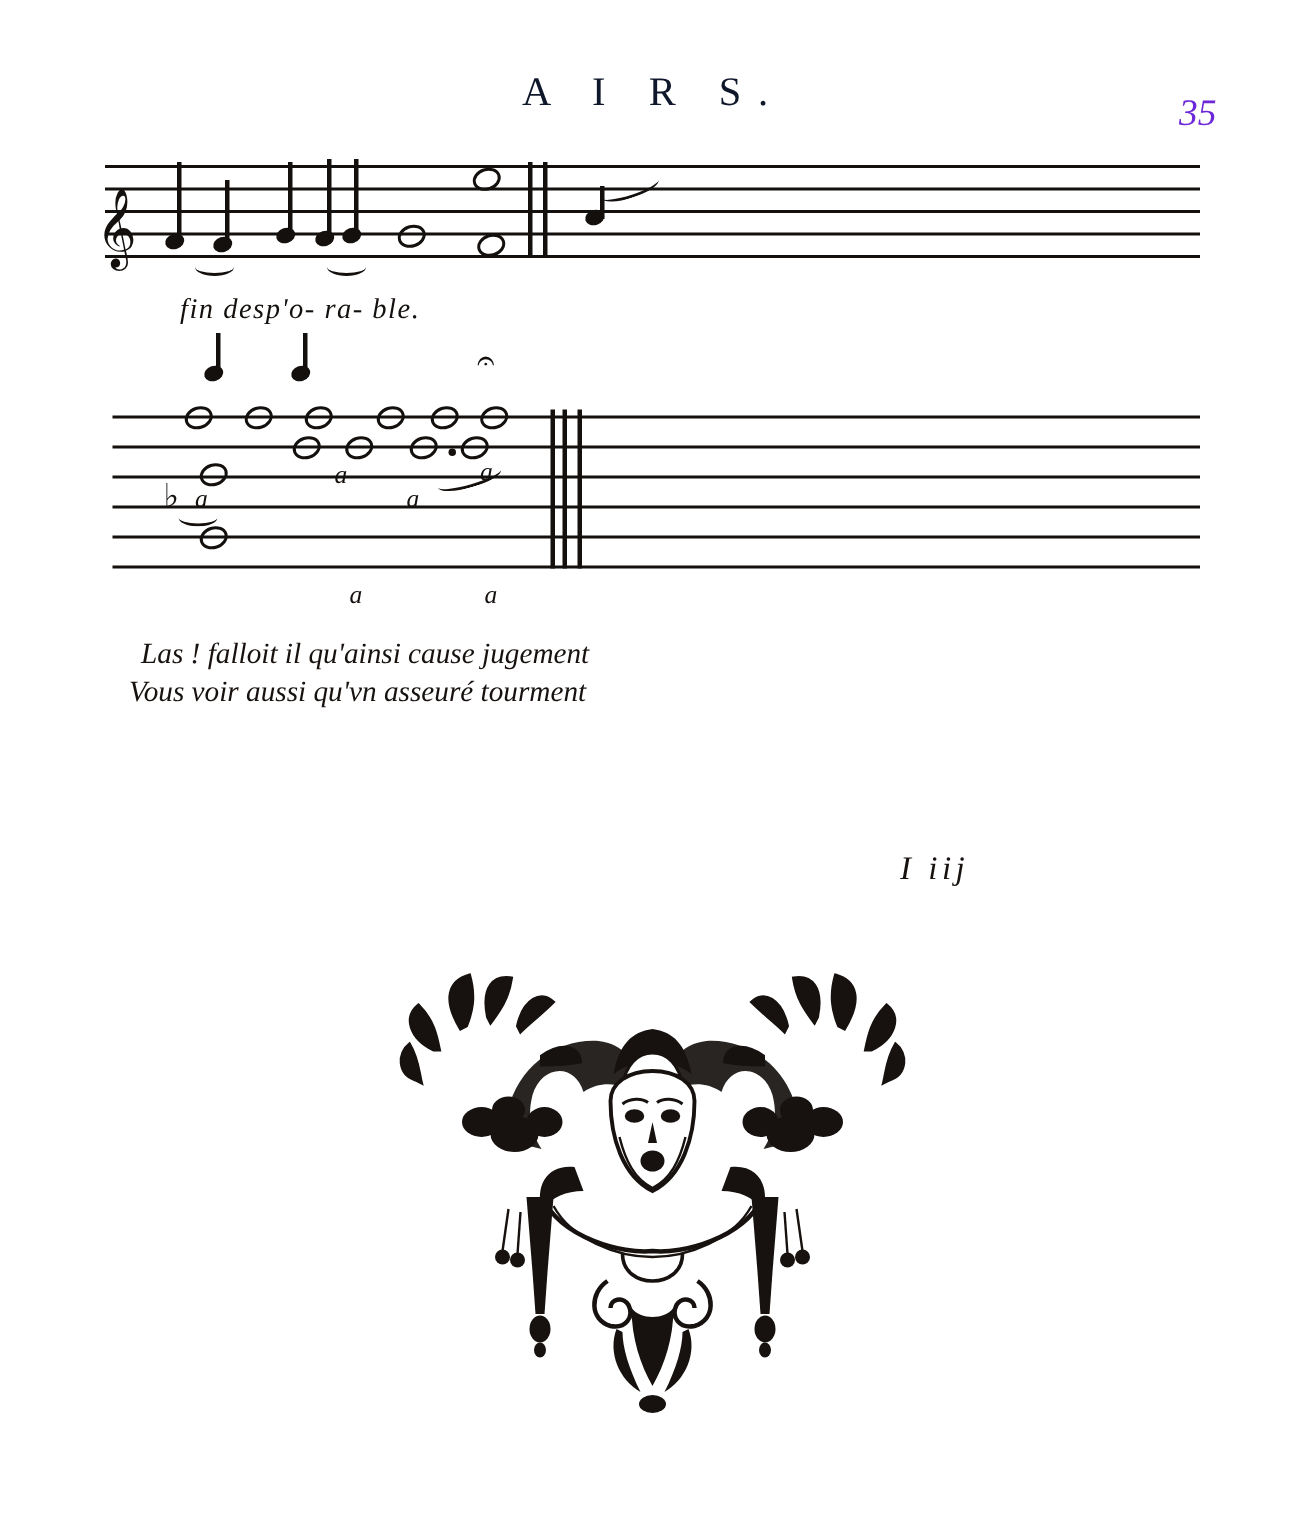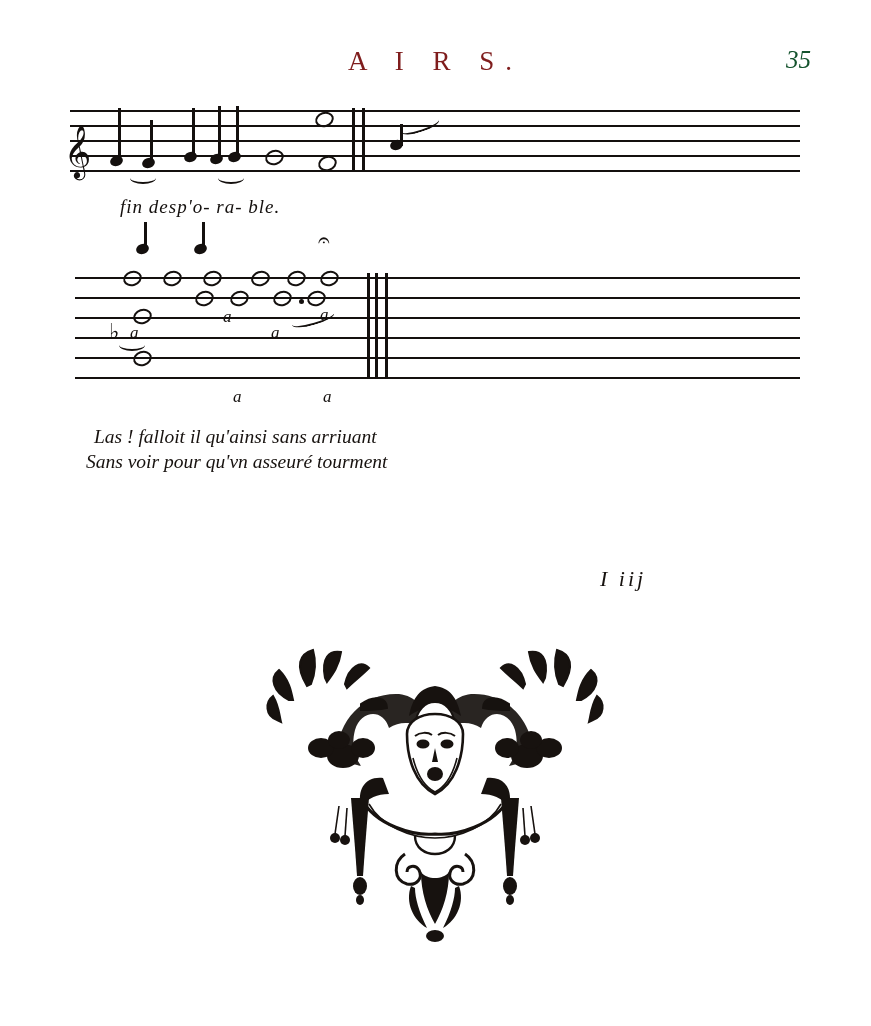--- a/index.html
+++ b/index.html
@@ -24,30 +24,30 @@
   
   .header-title {
     position: absolute;
     top: 46px;
     left: 0;
     width: 871px;
     text-align: center;
     font-size: 27px;
     letter-spacing: 11px;
     font-family: "Liberation Serif", serif;
-    color: #7f1d1d;
+    color: #0f172a;
   }
   .page-number {
     position: absolute;
-    top: 46px;
+    top: 62px;
     right: 60px;
     font-size: 25px;
     font-style: italic;
     font-family: "Liberation Serif", serif;
-    color: #14532d;
+    color: #6d28d9;
   }
 
   
   .stave {
     position: absolute;
   }
   .stave .line {
     position: absolute;
     left: 0;
     width: 100%;
@@ -288,22 +288,22 @@
     <div class="tab-letter" style="left:158px; top:110px;">a</div>
     <div class="tab-letter" style="left:248px; top:110px;">a</div>
 
     <div class="barline" style="left:292px; top:-4px; height:106px;"></div>
     <div class="barline" style="left:300px; top:-4px; height:106px;"></div>
     <div class="barline" style="left:310px; top:-4px; height:106px;"></div>
   </div>
 
   <div class="verses">
     <div class="verse-col" id="verse-col-left">
-      <span class="verse-line indent">Las ! falloit il qu'ainsi sans arriuant</span>
-      <span class="verse-line">Sans voir pour qu'vn asseuré tourment</span>
+      <span class="verse-line indent">Las ! falloit il qu'ainsi cause jugement</span>
+      <span class="verse-line">Vous voir aussi qu'vn asseuré tourment</span>
     </div>
     <div class="verse-col" id="verse-col-right">
     </div>
   </div>
 
   <div class="signature-mark">I  iij</div>
 
   <div class="ornament">
     <svg width="340" height="310" viewBox="0 0 340 310" xmlns="http://www.w3.org/2000/svg">
       <g fill="#17120f" stroke="#17120f" stroke-width="1.4">

